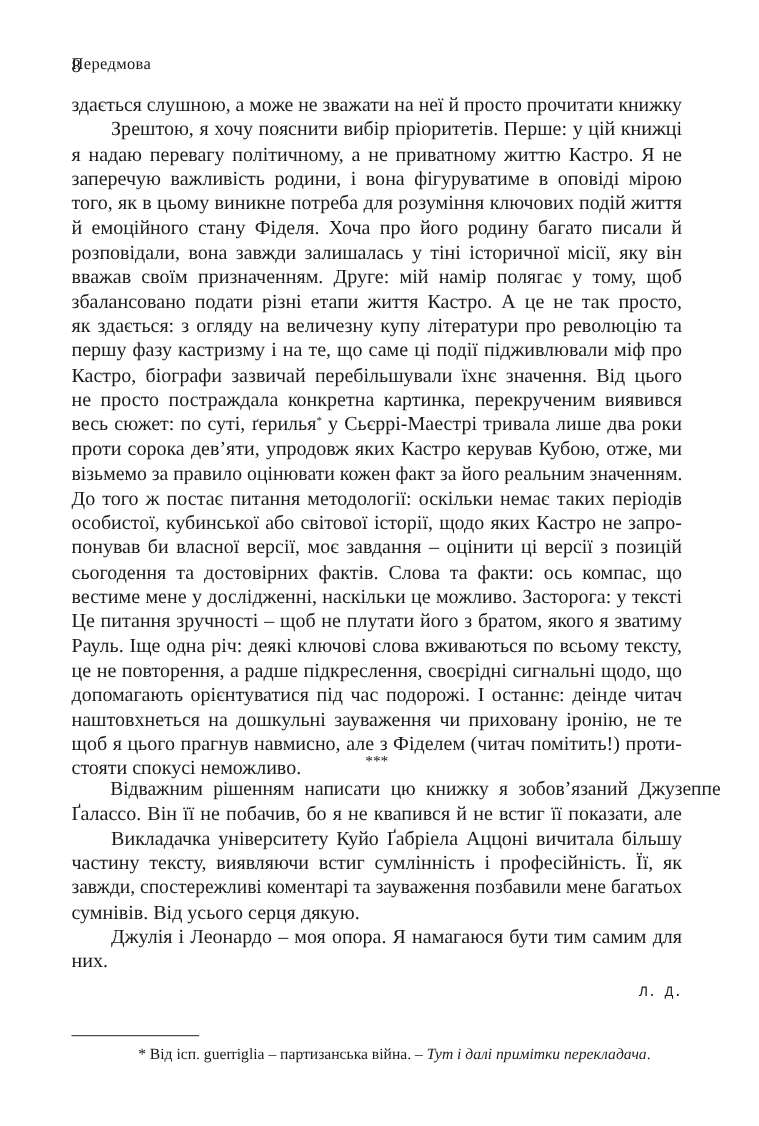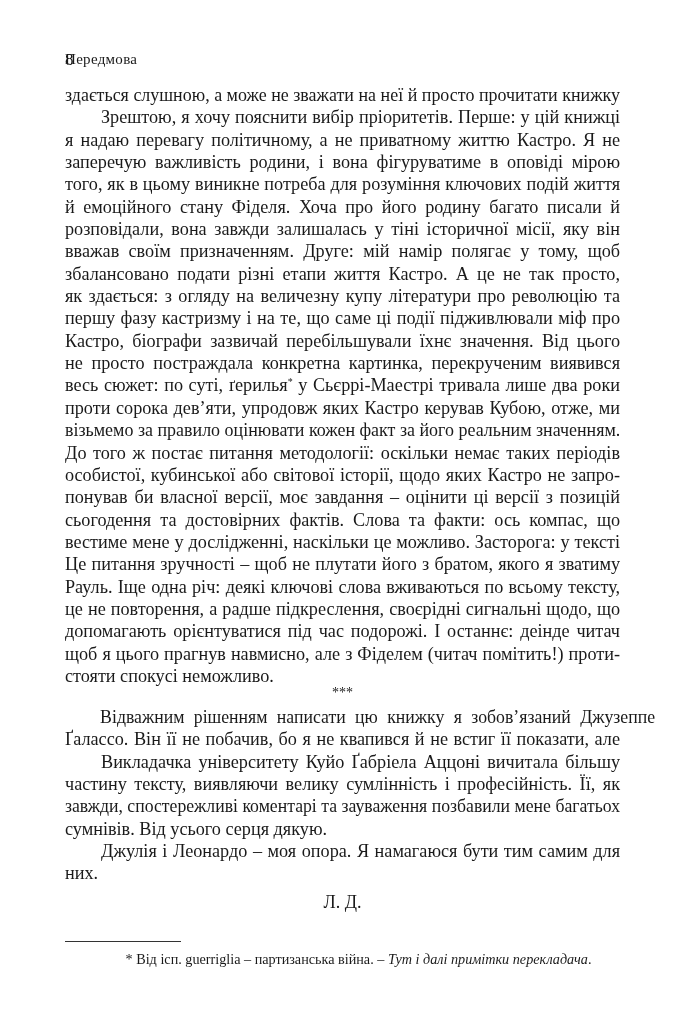--- a/index.html
+++ b/index.html
@@ -8,21 +8,21 @@
   .hdr { position:absolute; top:50px; left:65px; width:555px; height:22px; font-size:16px; }
   .pgnum { position:absolute; left:0; top:0; font-size:17px; }
   .runhead { position:absolute; left:0; right:0; top:1px; text-align:left; font-size:15px; letter-spacing:0.3px; }
   .body { position:absolute; top:84px; left:65px; width:555px; }
   .ln { display:block; height:22.35px; line-height:22.35px; font-size:18.2px; white-space:nowrap;
         text-align:justify; text-align-last:justify; transform-origin:left center; }
   .ln.ind { padding-left:36px; }
   .ln.last { text-align-last:left; }
   .stars { position:absolute; top:682px; left:65px; width:555px; text-align:center; font-size:14px; line-height:22px; }
   .body2 { position:absolute; top:706px; left:65px; width:555px; }
-  .sig { display:block; text-align:center; height:22.35px; line-height:22.35px; font-size:18px; padding-top:6px; }
+  .sig { display:block; text-align:right; height:22.35px; line-height:22.35px; font-size:13px; padding-top:6px;font-family:Liberation Mono, monospace; }
   .fnrule { position:absolute; top:941px; left:65px; width:116px; height:0; border-top:1.3px solid #333; }
   .fn { position:absolute; top:949px; left:65px; width:555px; font-size:14.2px; line-height:20px;text-align:center; }
   .fn .ast { padding-left:32px; }
   .fn i { font-style:italic; }
   sup { font-size:10px; line-height:0; vertical-align:6px; }
 </style>
 </head>
 <body>
 
 <div class="hdr">
@@ -49,31 +49,32 @@
     <span class="ln" style="transform: scaleX(0.987544); width: 562px;">візьмемо за правило оцінювати кожен факт за його реальним значенням.</span>
     <span class="ln">До того ж постає питання методології: оскільки немає таких періодів</span>
     <span class="ln">особистої, кубинської або світової історії, щодо яких Кастро не запро-</span>
     <span class="ln">понував би власної версії, моє завдання – оцінити ці версії з позицій</span>
     <span class="ln">сьогодення та достовірних фактів. Слова та факти: ось компас, що</span>
     <span class="ln">вестиме мене у дослідженні, наскільки це можливо. Засторога: у тексті</span>
     <span class="ln">Це питання зручності – щоб не плутати його з братом, якого я зватиму</span>
     <span class="ln">Рауль. Іще одна річ: деякі ключові слова вживаються по всьому тексту,</span>
     <span class="ln">це не повторення, а радше підкреслення, своєрідні сигнальні щодо, що</span>
     <span class="ln">допомагають орієнтуватися під час подорожі. І останнє: деінде читач</span>
+    <span class="ln">наштовхнеться на дошкульні зауваження чи приховану іронію, не те</span>
     <span class="ln">щоб я цього прагнув навмисно, але з Фіделем (читач помітить!) проти-</span>
     <span class="ln last">стояти спокусі неможливо.</span>
   </div>
 
 <div class="stars">***</div>
 
 <div class="body2" id="body2">
     <span class="ln ind" style="transform: scaleX(0.975395); width: 569px;">Відважним рішенням написати цю книжку я зобов’язаний Джузеппе</span>
     <span class="ln">Ґалассо. Він її не побачив, бо я не квапився й не встиг її показати, але</span>
     <span class="ln ind">Викладачка університету Куйо Ґабріела Аццоні вичитала більшу</span>
-    <span class="ln">частину тексту, виявляючи велику сумлінність і професійність. Її, як</span>
+    <span class="ln">частину тексту, виявляючи встиг сумлінність і професійність. Її, як</span>
     <span class="ln" style="transform: scaleX(0.973684); width: 570px;">завжди, спостережливі коментарі та зауваження позбавили мене багатьох</span>
     <span class="ln last">сумнівів. Від усього серця дякую.</span>
     <span class="ln ind">Джулія і Леонардо – моя опора. Я намагаюся бути тим самим для</span>
     <span class="ln last">них.</span>
     <span class="sig">Л. Д.</span>
   </div>
 
 <div class="fnrule"></div>
 <div class="fn">
   <span class="ast">*</span>

